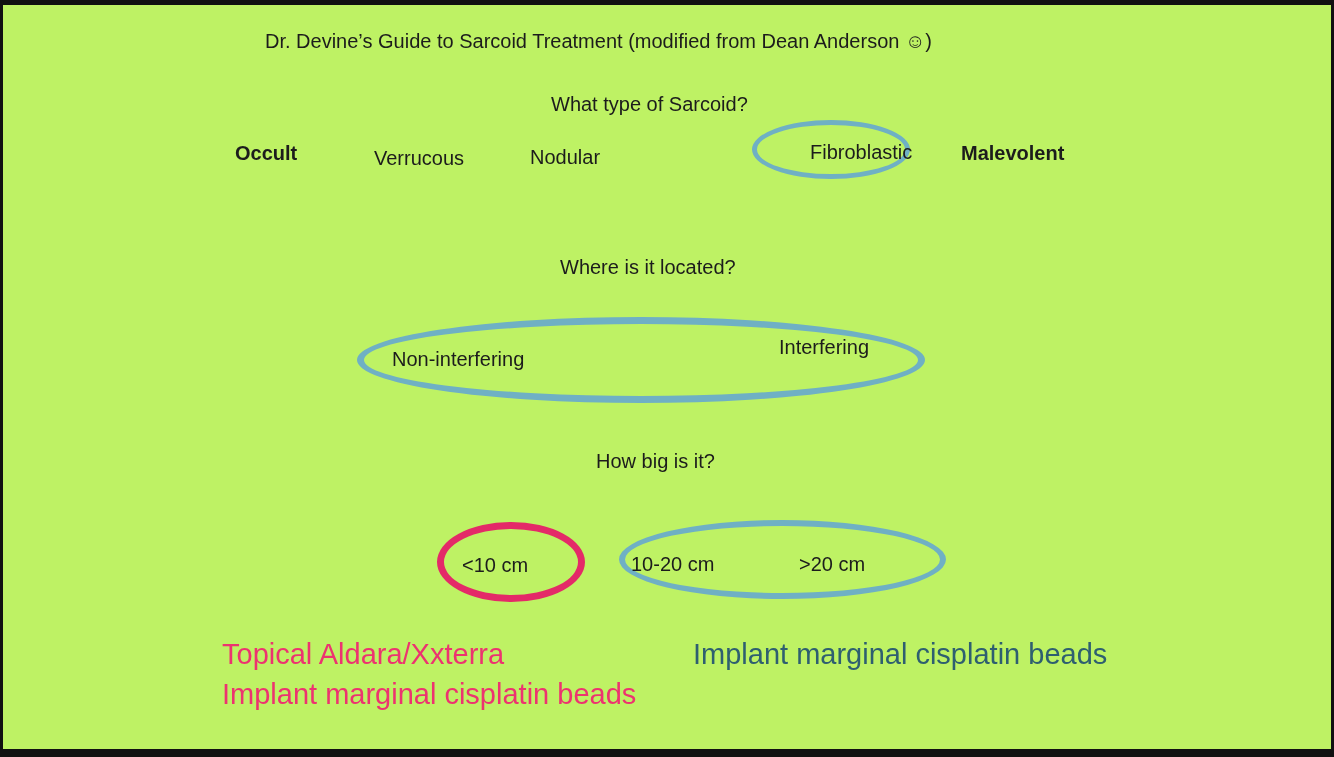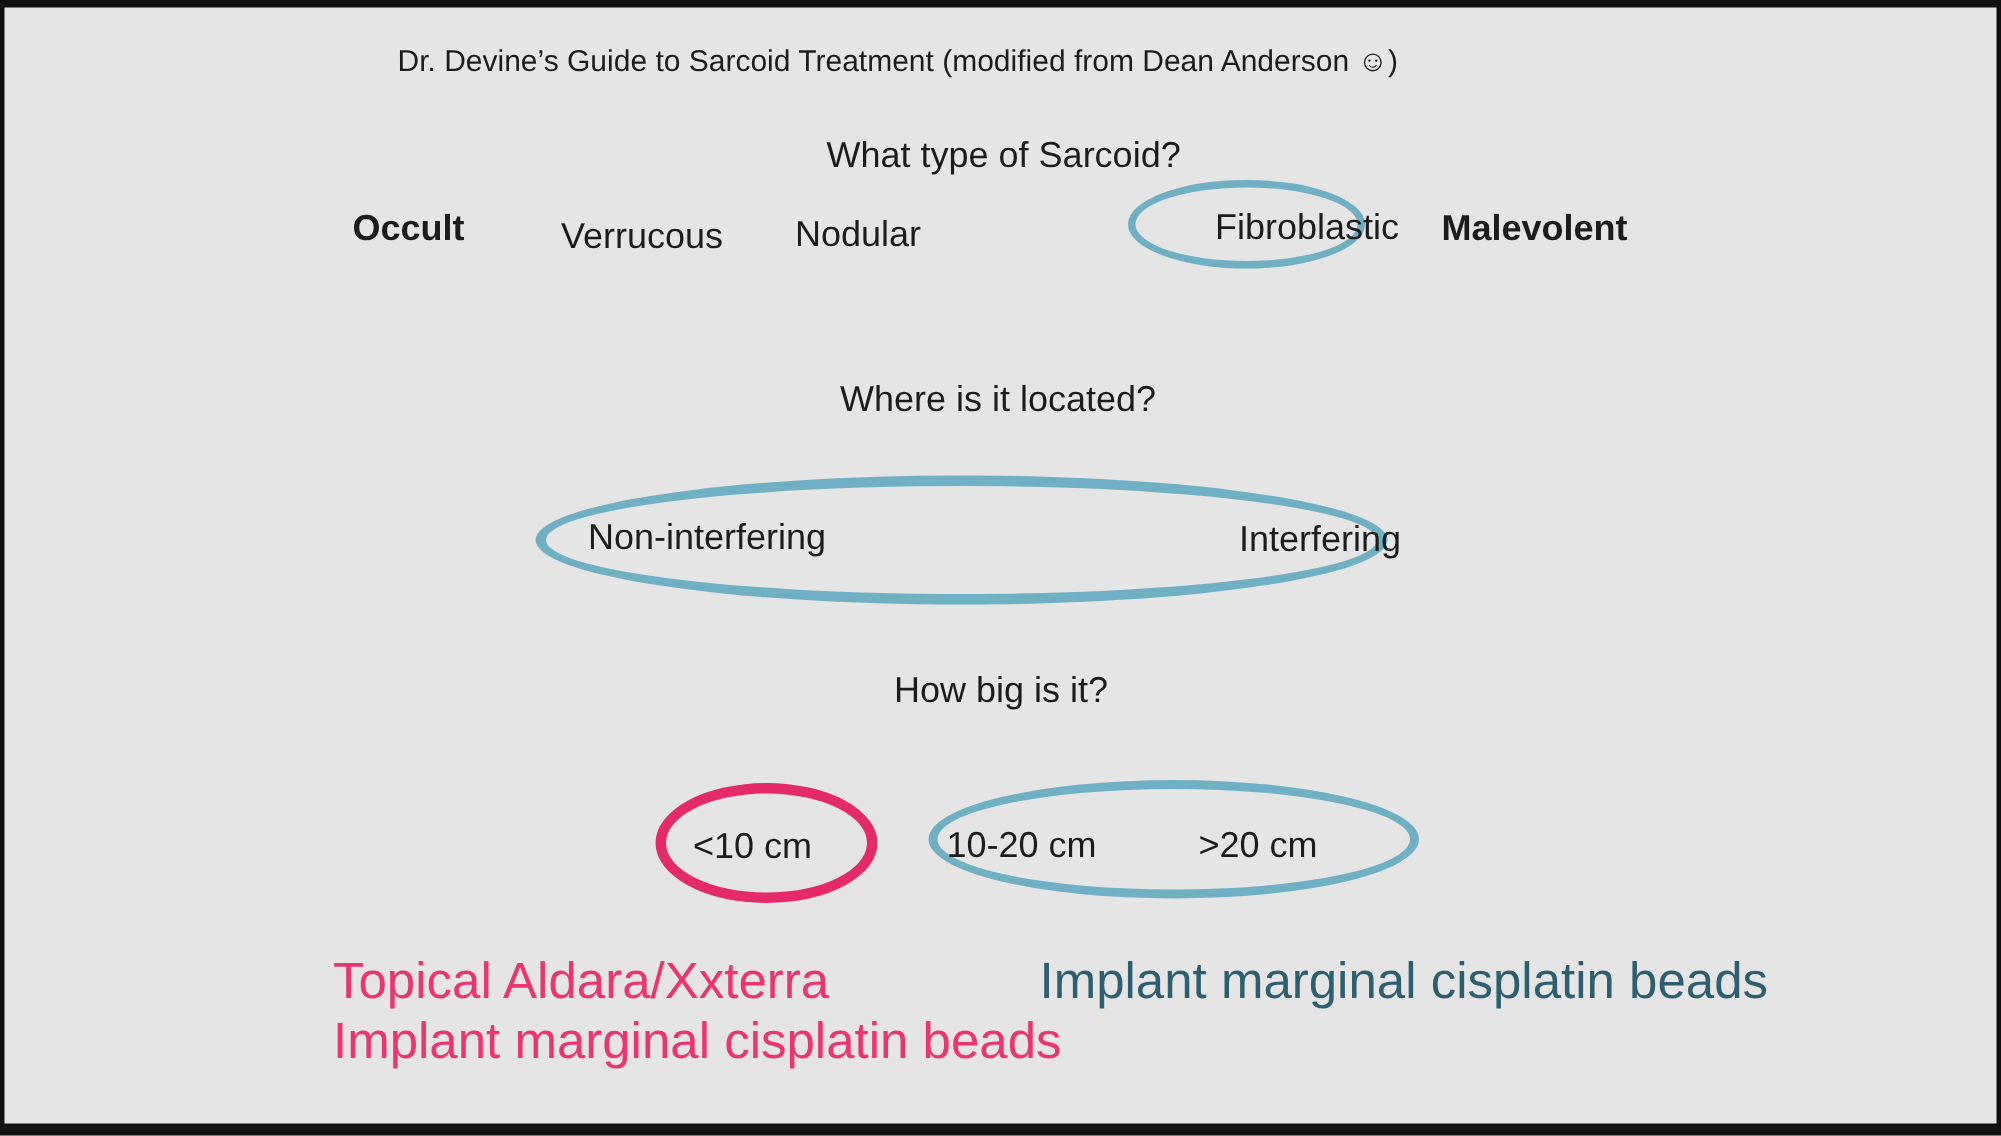--- a/index.html
+++ b/index.html
@@ -6,35 +6,35 @@
   html, body { width: 1334px; height: 757px; }
   body {
     position: relative;
     background: #111;
     font-family: "Liberation Sans", sans-serif;
     overflow: hidden;
   }
   .slide {
     position: absolute;
     left: 3px; right: 3px; top: 5px; bottom: 8px;
-    background: #e5e5e5;
+    background: #bef264;
   }
   .abs { position: absolute; white-space: nowrap; }
-  .txt { color: #1c1c1c; font-size: 24px; line-height: 24px; }
+  .txt { color: #1c1c1c; font-size: 20px; line-height: 24px; }
   .title { font-size: 20px; }
   .ellipse {
     position: absolute;
     border-radius: 50%;
     background: transparent;
   }
   .ellipse.teal   { border: 5px solid #6fb0c4; }
   .ellipse.teal-b { border: 7px solid #6fb0c4; }
   .ellipse.teal-c { border: 6px solid #6fb0c4; }
   .ellipse.pink   { border: 7px solid #e42a68; }
-  .treatment-list { font-size: 34px; line-height: 40px; }
+  .treatment-list { font-size: 29px; line-height: 40px; }
   .treatment-list.pink { color: #ed3370; }
   .treatment-list.teal { color: #2e5f70; }
   .treatment-list div { white-space: nowrap; }
 </style>
 </head>
 <body>
 
 <div class="slide">
 
   <div class="abs txt title" style="left:262px; top:24px;">Dr. Devine’s Guide to Sarcoid Treatment (modified from Dean Anderson ☺)</div>
@@ -45,21 +45,21 @@
   <div class="abs txt" style="left:371px; top:141px;">Verrucous</div>
   <div class="abs txt" style="left:527px; top:140px;text-align:center;">Nodular</div>
   <div class="ellipse teal" style="left:749px; top:115px; width:158px; height:59px;"></div>
   <div class="abs txt" style="left:768px; top:135px;margin-left:39px;">Fibroblastic</div>
   <div class="abs txt" style="left:958px; top:136px;font-weight:bold;">Malevolent</div>
 
   <div class="abs txt" style="left:557px; top:250px;">Where is it located?</div>
 
   <div class="ellipse teal-b" style="left:354px; top:312px; width:568px; height:86px;"></div>
   <div class="abs txt" style="left:389px; top:342px;">Non-interfering</div>
-  <div class="abs txt" style="left:776px; top:343px;margin-left:47px;">Interfering</div>
+  <div class="abs txt" style="left:776px; top:330px;">Interfering</div>
 
   <div class="abs txt" style="left:593px; top:444px;text-align:center;">How big is it?</div>
 
   <div class="ellipse pink" style="left:434px; top:517px; width:148px; height:80px;"></div>
   <div class="abs txt" style="left:459px; top:548px;">&lt;10 cm</div>
 
   <div class="ellipse teal-c" style="left:616px; top:515px; width:327px; height:79px;"></div>
   <div class="abs txt" style="left:628px; top:547px;">10-20 cm</div>
   <div class="abs txt" style="left:796px; top:547px;">&gt;20 cm</div>
 

